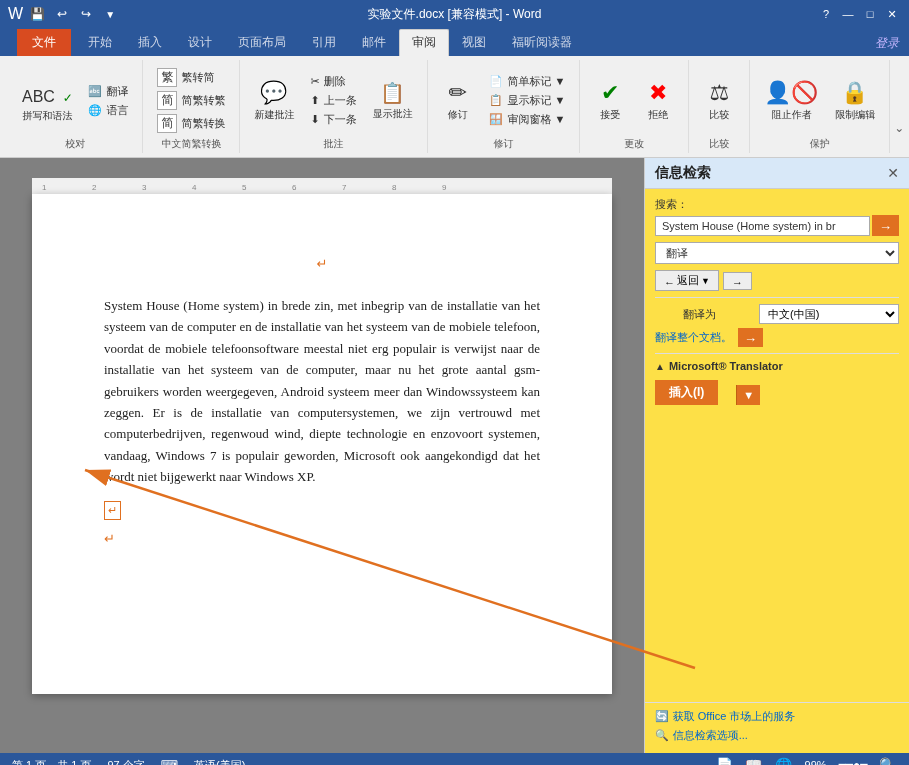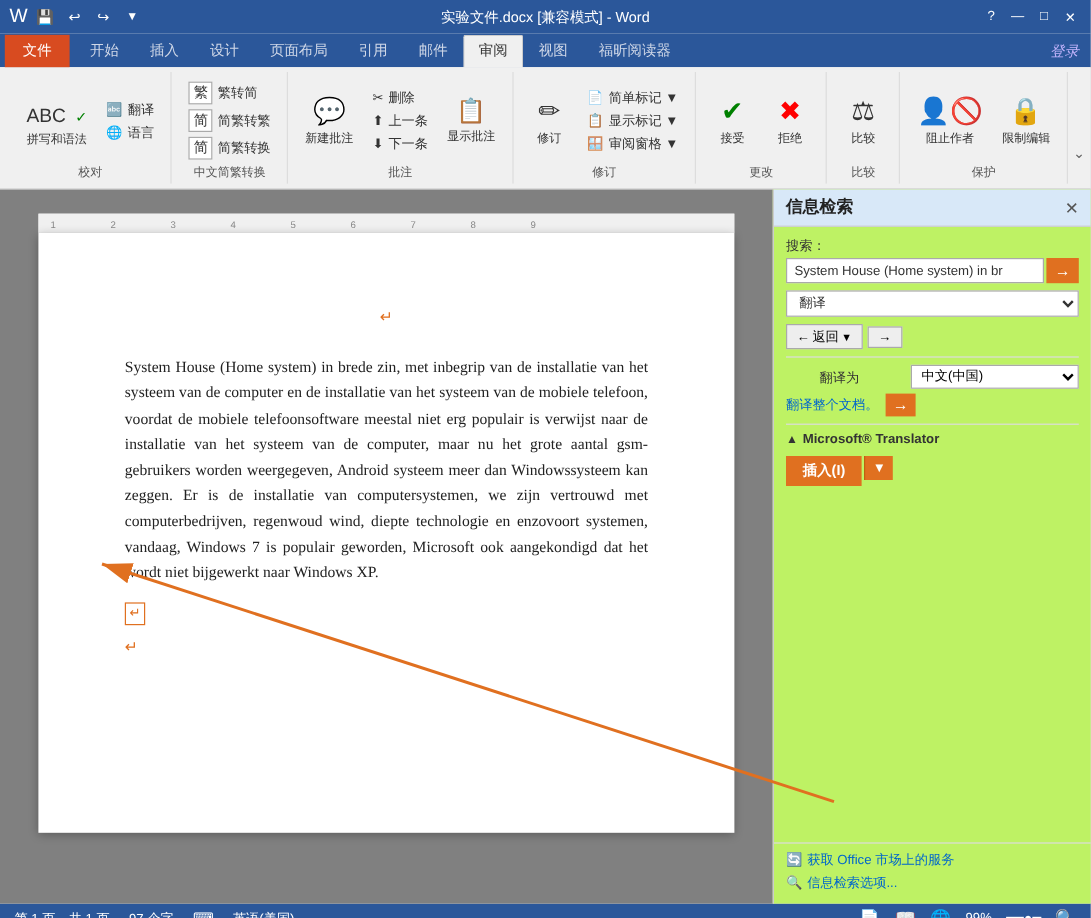--- a/index.html
+++ b/index.html
@@ -22,21 +22,21 @@
 
     
     .qa-icon { width: 18px; height: 18px; display: flex; align-items: center; justify-content: center; color: white; font-size: 12px; cursor: pointer; }
 
     
     .ribbon-tabs {
       background: #2b579a;
       height: 28px;
       display: flex;
       align-items: flex-end;
-      padding-left: 4px;
+      padding-left: 17px;
     }
     .ribbon-tab {
       padding: 4px 12px 5px;
       font-size: 12px;
       color: #d0d8e8;
       cursor: pointer;
       border-top: 1px solid transparent;
       border-left: 1px solid transparent;
       border-right: 1px solid transparent;
     }
@@ -122,38 +122,38 @@
       padding: 60px 72px 60px 72px;
       position: relative;
       font-size: 13px;
       line-height: 1.6;
       color: #222;
     }
 
     
     .sidebar {
       width: 265px;
-      background: #bef264;
+      background: #fde047;
       border-left: 1px solid #ccc;
       display: flex;
       flex-direction: column;
     }
     .sidebar-header {
       background: #d8e8f8;
       padding: 6px 10px;
       display: flex;
       align-items: center;
       justify-content: space-between;
       border-bottom: 1px solid #ccc;
     }
     .sidebar-title { font-size: 14px; font-weight: bold; color: #222; }
     .sidebar-close { cursor: pointer; font-size: 14px; color: #555; }
     .sidebar-body { padding: 8px 10px; flex: 1; overflow-y: auto; }
     .search-label { font-size: 11px; color: #333; margin-bottom: 3px; }
-    .search-row { display: flex; margin-bottom: 6px; }
+    .search-row { display: flex; align-items: center; margin-bottom: 6px; }
     .search-input {
       flex: 1; padding: 3px 6px; border: 1px solid #aaa; font-size: 11px;
       background: white; color: #333;
     }
     .search-go-btn {
       background: #e07020; border: none; padding: 3px 7px; cursor: pointer;
       color: white; font-size: 13px; margin-left: 2px;
     }
     .service-dropdown {
       width: 100%; padding: 3px 6px; border: 1px solid #aaa; font-size: 11px;
@@ -182,21 +182,21 @@
     .ms-translator-header {
       font-size: 11px; color: #333; font-weight: bold;
       display: flex; align-items: center; gap: 4px; margin-bottom: 6px;
     }
     .collapse-icon { font-size: 10px; color: #333; cursor: pointer; }
     .translation-text {
       font-size: 12px; color: #222; line-height: 1.6; padding: 4px 0;
       border-top: 1px solid #e0e0e0;
     }
     .insert-row {
-      display: flex; align-items: flex-start; margin-top: 8px; gap: 2px;
+      display: flex; align-items: flex-end; margin-top: 8px; gap: 18px;
     }
     .insert-btn {
       background: #e07020; color: white; border: none; padding: 4px 14px;
       font-size: 12px; cursor: pointer; font-weight: bold;
     }
     .insert-dropdown-btn {
       background: #e07020; color: white; border: none; border-left: 1px solid #c06010;
       padding: 4px 6px; cursor: pointer; font-size: 11px;
     }
     .sidebar-footer { padding: 6px 10px; border-top: 1px solid #ddd; }

